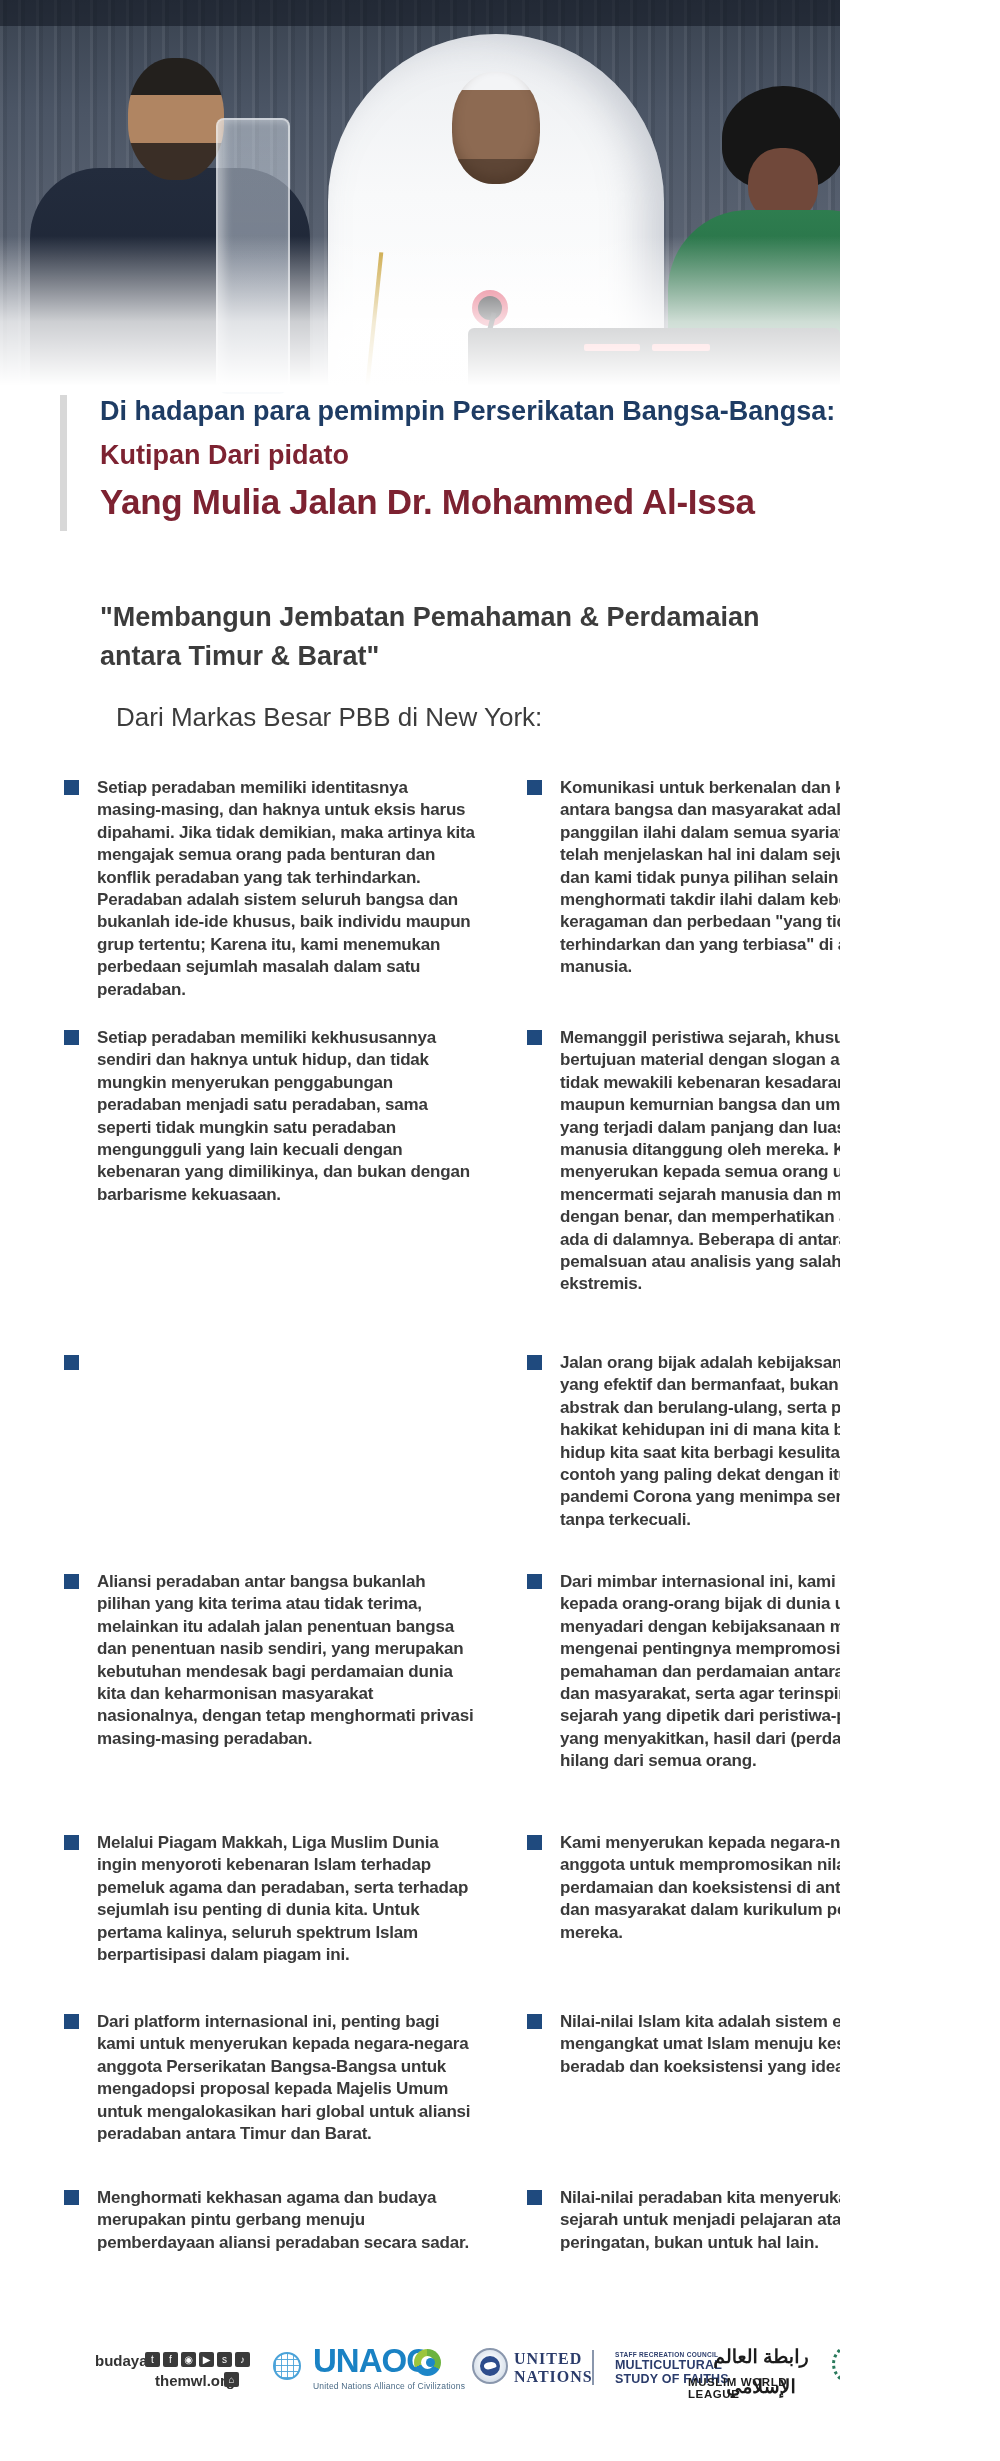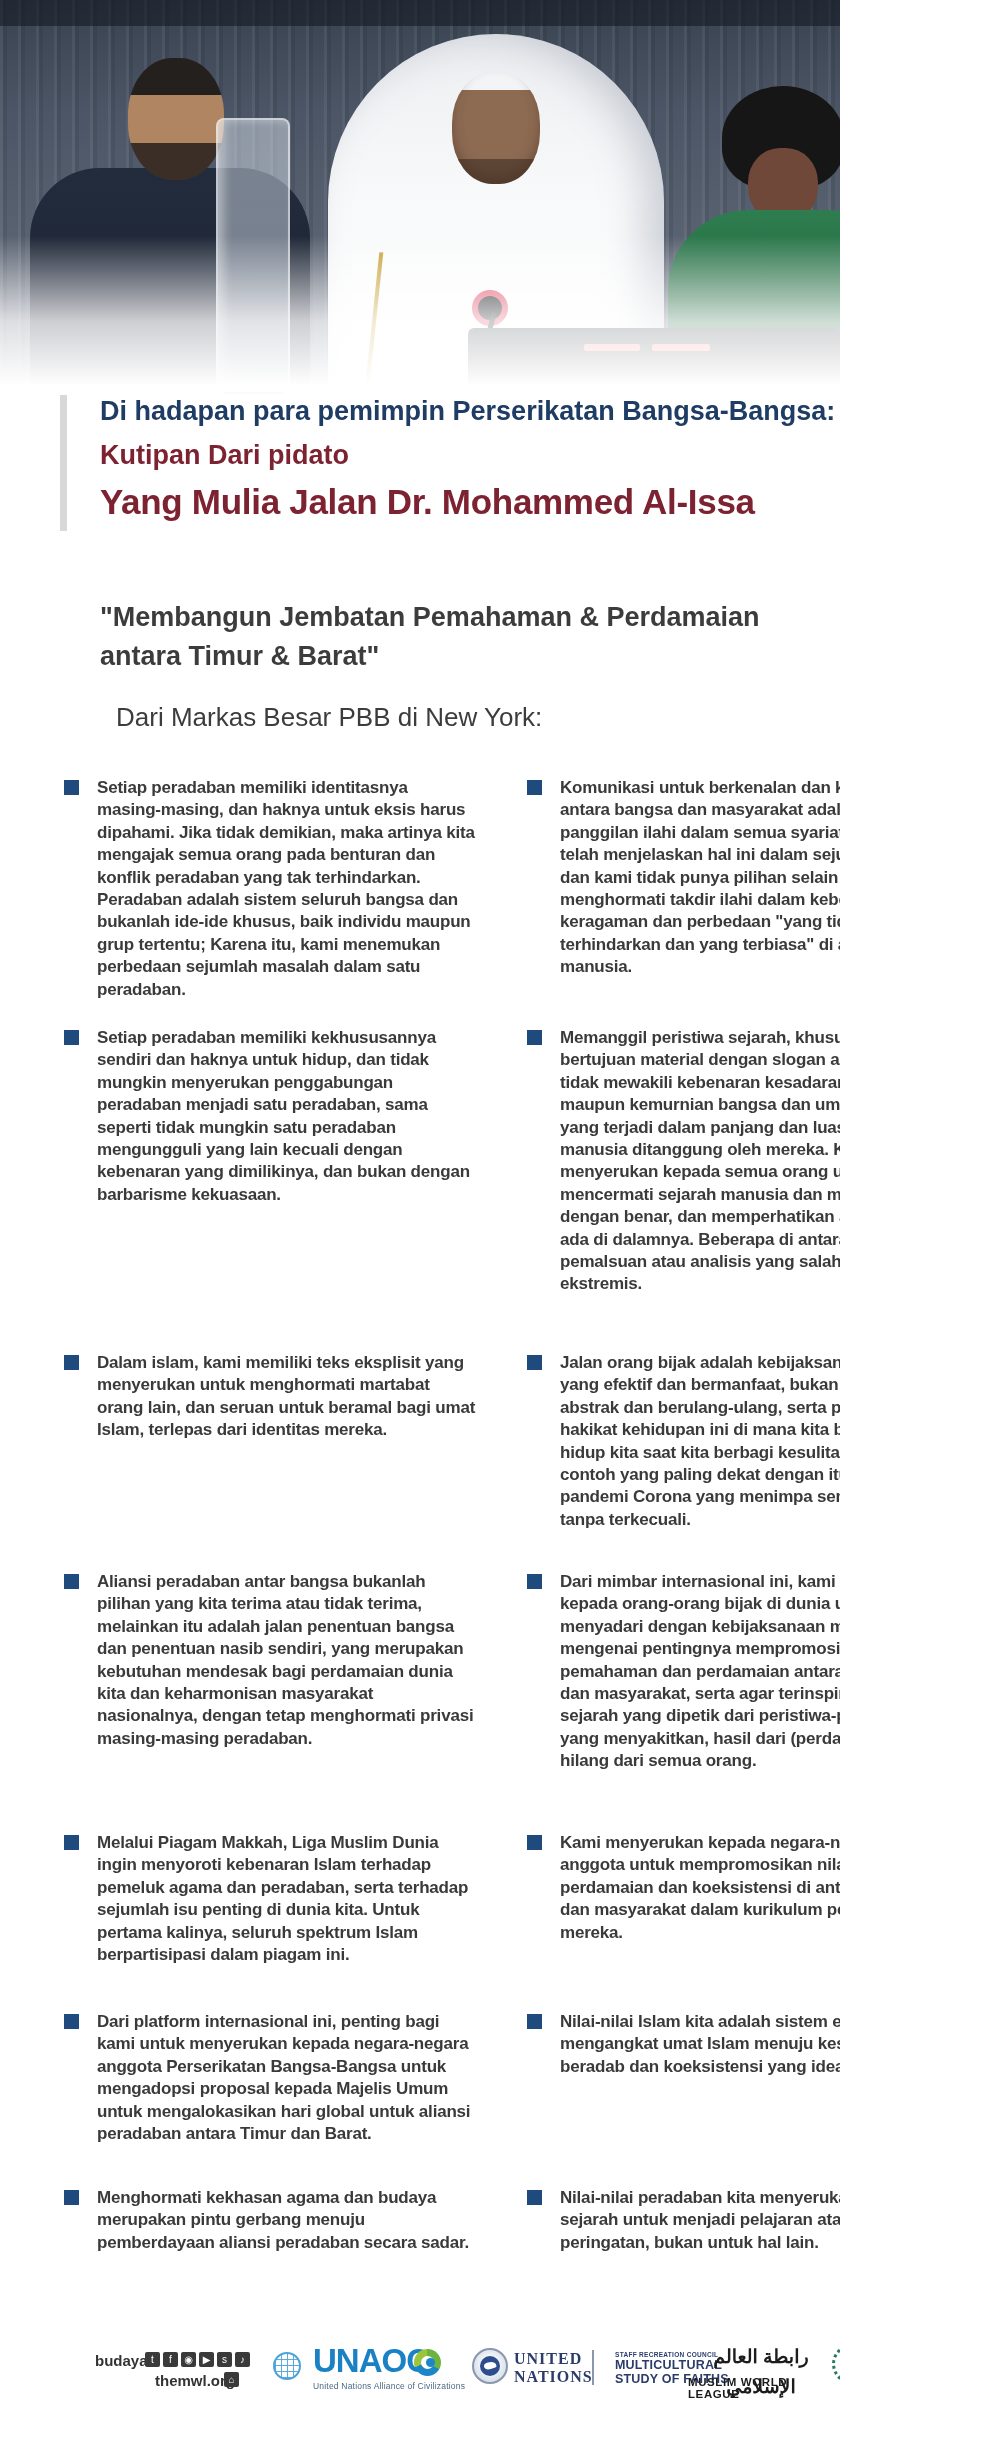--- a/index.html
+++ b/index.html
@@ -132,21 +132,21 @@
   <h2 class="kicker">Di hadapan para pemimpin Perserikatan Bangsa-Bangsa:</h2>
   <h3 class="subkicker">Kutipan Dari pidato</h3>
   <h1 class="title">Yang Mulia Jalan Dr. Mohammed Al-Issa</h1>
   <p class="init i1">"Membangun Jembatan Pemahaman &amp; Perdamaian</p>
   <p class="init i2">antara Timur &amp; Barat"</p>
   <p class="location">Dari Markas Besar PBB di New York:</p>
 
   <ul class="quotes">
     <li class="q colL row1"><span class="sq"></span><span>Setiap peradaban memiliki identitasnya masing-masing, dan haknya untuk eksis harus dipahami. Jika tidak demikian, maka artinya kita mengajak semua orang pada benturan dan konflik peradaban yang tak terhindarkan. Peradaban adalah sistem seluruh bangsa dan bukanlah ide-ide khusus, baik individu maupun grup tertentu; Karena itu, kami menemukan perbedaan sejumlah masalah dalam satu peradaban.</span></li>
     <li class="q colL row2"><span class="sq"></span><span>Setiap peradaban memiliki kekhususannya sendiri dan haknya untuk hidup, dan tidak mungkin menyerukan penggabungan peradaban menjadi satu peradaban, sama seperti tidak mungkin satu peradaban mengungguli yang lain kecuali dengan kebenaran yang dimilikinya, dan bukan dengan barbarisme kekuasaan.</span></li>
-    <li class="q colL row3"><span class="sq"></span><span>Dalam islam, kami memiliki teks eksplisit yang menyerukan untuk menghormati martabat orang lain, dan seruan untuk beramal bagi umat Islam, terlepas dari identitas mereka.</span></li>
+    <li class="q colL row3"><span class="sq"></span></li>
     <li class="q colL row4"><span class="sq"></span><span>Aliansi peradaban antar bangsa bukanlah pilihan yang kita terima atau tidak terima, melainkan itu adalah jalan penentuan bangsa dan penentuan nasib sendiri, yang merupakan kebutuhan mendesak bagi perdamaian dunia kita dan keharmonisan masyarakat nasionalnya, dengan tetap menghormati privasi masing-masing peradaban.</span></li>
     <li class="q colL row5"><span class="sq"></span><span>Melalui Piagam Makkah, Liga Muslim Dunia ingin menyoroti kebenaran Islam terhadap pemeluk agama dan peradaban, serta terhadap sejumlah isu penting di dunia kita. Untuk pertama kalinya, seluruh spektrum Islam berpartisipasi dalam piagam ini.</span></li>
     <li class="q colL row6"><span class="sq"></span><span>Dari platform internasional ini, penting bagi kami untuk menyerukan kepada negara-negara anggota Perserikatan Bangsa-Bangsa untuk mengadopsi proposal kepada Majelis Umum untuk mengalokasikan hari global untuk aliansi peradaban antara Timur dan Barat.</span></li>
     <li class="q colL row7"><span class="sq"></span><span>Menghormati kekhasan agama dan budaya merupakan pintu gerbang menuju pemberdayaan aliansi peradaban secara sadar.</span></li>
 
     <li class="q colR row1"><span class="sq"></span><span>Komunikasi untuk berkenalan dan kerja sama antara bangsa dan masyarakat adalah panggilan ilahi dalam semua syariat (Islam telah menjelaskan hal ini dalam sejumlah teks), dan kami tidak punya pilihan selain menghormati takdir ilahi dalam keberadaan keragaman dan perbedaan "yang tidak terhindarkan dan yang terbiasa" di antara umat manusia.</span></li>
     <li class="q colR row2"><span class="sq"></span><span>Memanggil peristiwa sejarah, khususnya yang bertujuan material dengan slogan agama palsu, tidak mewakili kebenaran kesadaran beragama, maupun kemurnian bangsa dan umat, peristiwa yang terjadi dalam panjang dan luasnya sejarah manusia ditanggung oleh mereka. Kami juga menyerukan kepada semua orang untuk mencermati sejarah manusia dan membacanya dengan benar, dan memperhatikan apa yang ada di dalamnya. Beberapa di antaranya adalah pemalsuan atau analisis yang salah atau ekstremis.</span></li>
     <li class="q colR row3"><span class="sq"></span><span>Jalan orang bijak adalah kebijaksanaan dialog yang efektif dan bermanfaat, bukan dialog yang abstrak dan berulang-ulang, serta pemahaman hakikat kehidupan ini di mana kita berbagi hidup kita saat kita berbagi kesulitannya, contoh yang paling dekat dengan itu adalah pandemi Corona yang menimpa semua orang tanpa terkecuali.</span></li>
     <li class="q colR row4"><span class="sq"></span><span>Dari mimbar internasional ini, kami berbicara kepada orang-orang bijak di dunia untuk menyadari dengan kebijaksanaan mereka mengenai pentingnya mempromosikan pemahaman dan perdamaian antara bangsa dan masyarakat, serta agar terinspirasi oleh sejarah yang dipetik dari peristiwa-peristiwa yang menyakitkan, hasil dari (perdamaian) yang hilang dari semua orang.</span></li>
     <li class="q colR row5"><span class="sq"></span><span>Kami menyerukan kepada negara-negara anggota untuk mempromosikan nilai-nilai perdamaian dan koeksistensi di antara bangsa dan masyarakat dalam kurikulum pendidikan mereka.</span></li>

